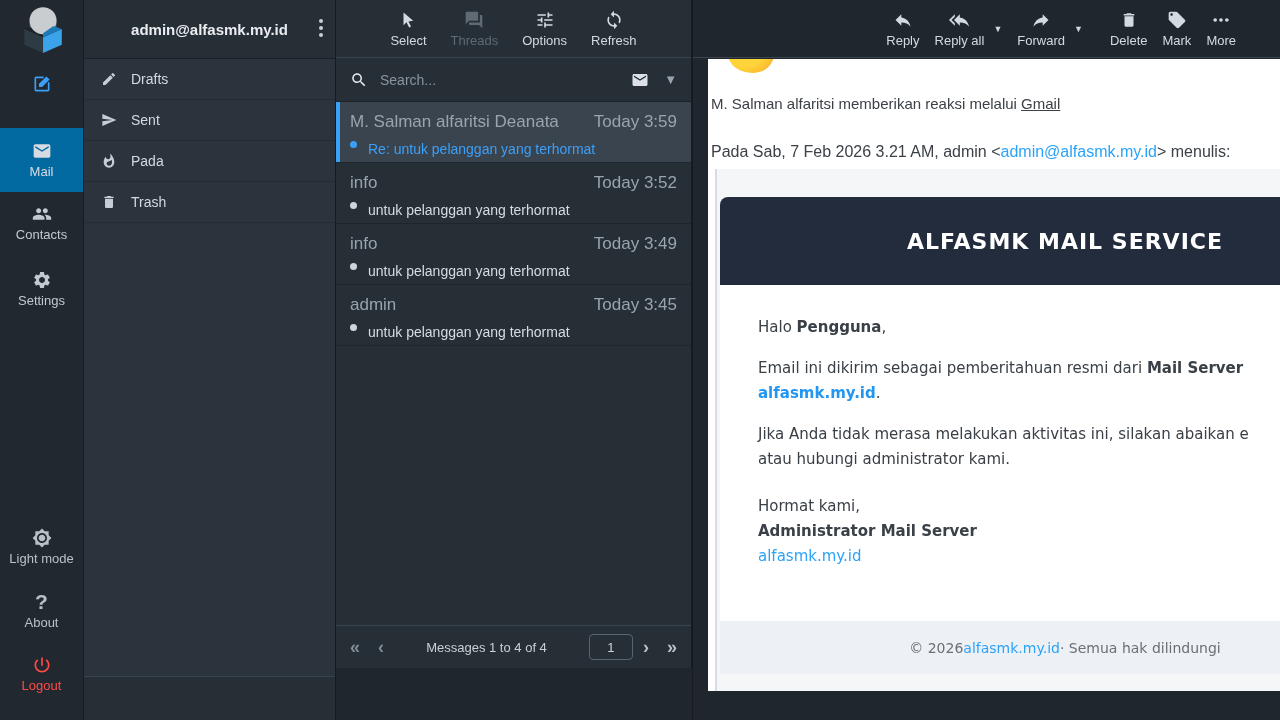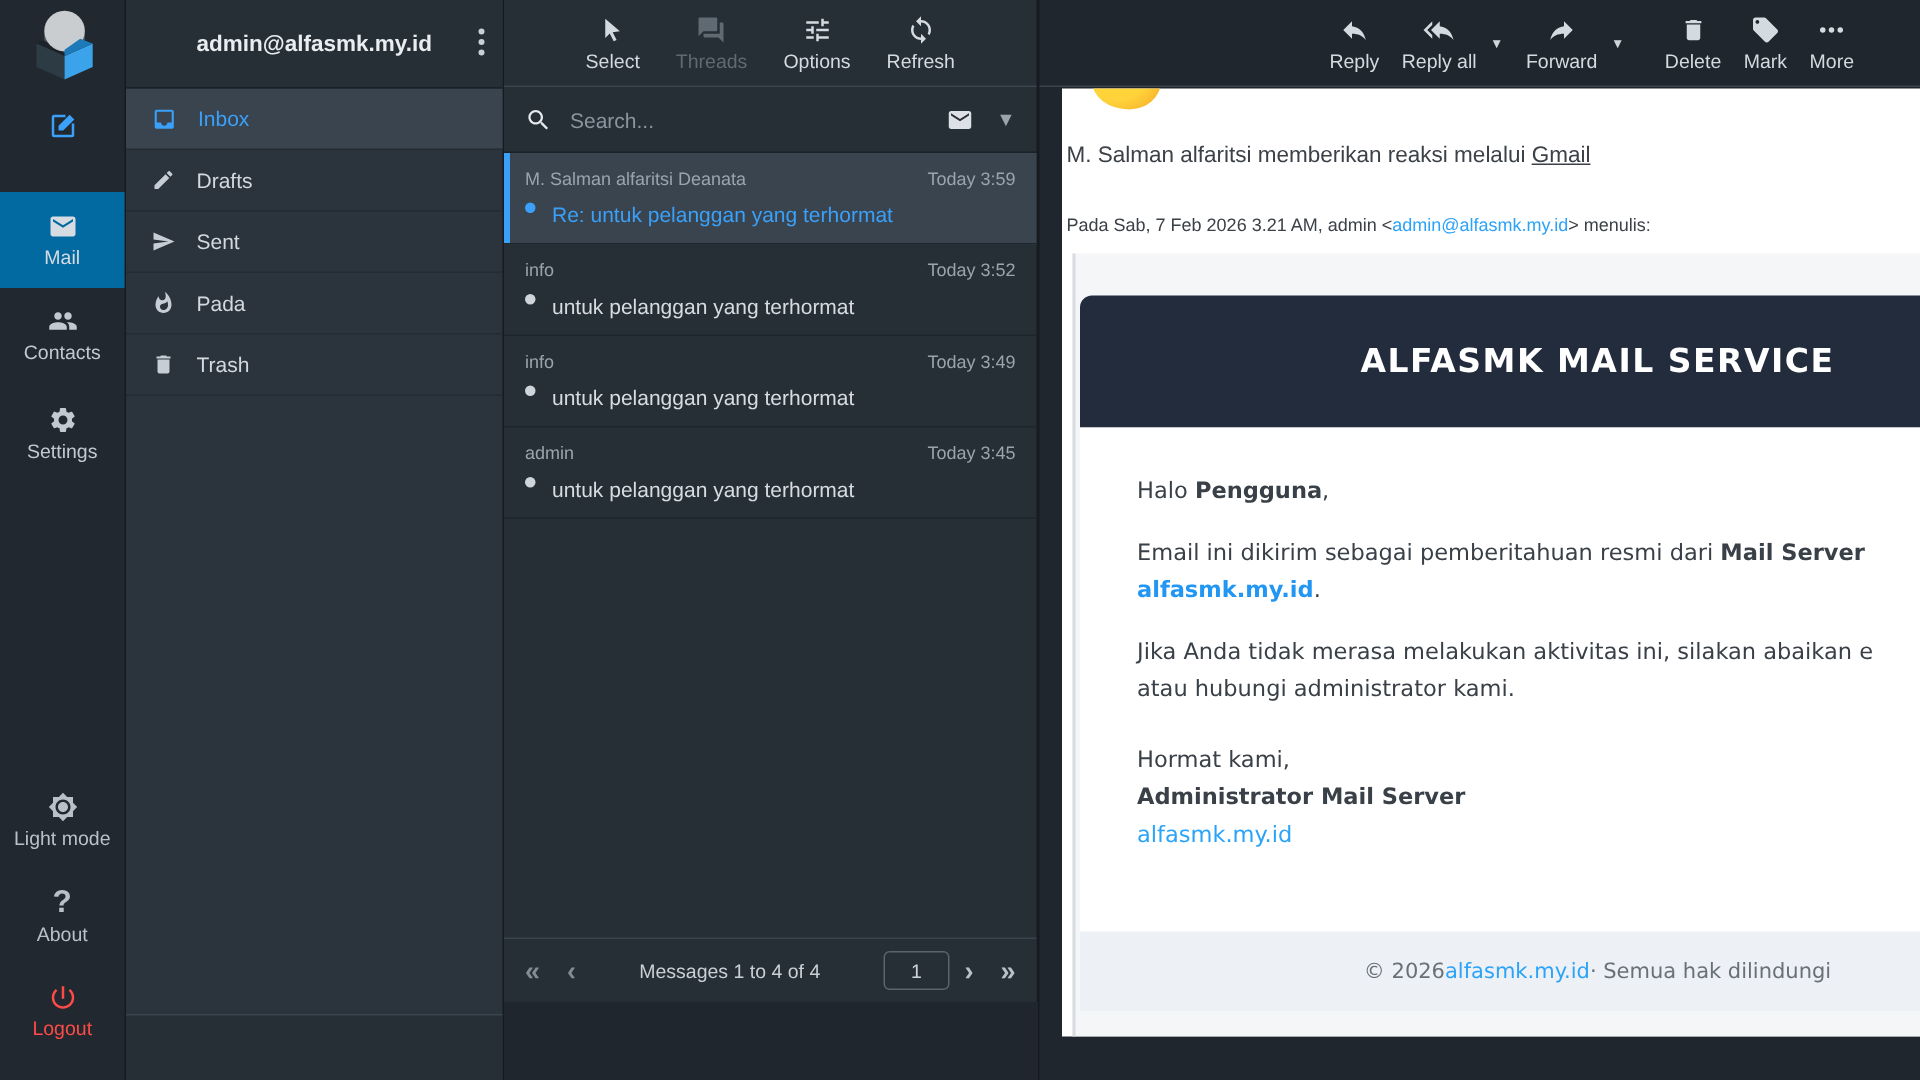--- a/index.html
+++ b/index.html
@@ -52,21 +52,21 @@
   .searchbar .mag{color:#e6eaee;}
   .search-input{flex:1;background:transparent;border:none;outline:none;color:#ec4899;
                 font-size:14px;font-family:"Liberation Sans",sans-serif;}
   .search-input::placeholder{color:#8b959e;opacity:1;}
   .scope-ico{color:#dbe1e6;}
   .chev{color:#9aa4ad;font-size:13px;margin-left:4px;}
   .msg-row{position:relative;height:61px;border-bottom:1px solid #1e262d;
            padding:10px 14px 0 14px;box-sizing:border-box;cursor:pointer;}
   .msg-row.selected{background:#3a444f;}
   .msg-row.selected::before{content:"";position:absolute;left:0;top:0;bottom:0;width:4px;background:#3aa0f8;}
-  .msg-l1{display:flex;justify-content:space-between;color:#9aa4ad;font-size:12px;}
+  .msg-l1{display:flex;justify-content:space-between;color:#9aa4ad;font-size:17px;}
   .msg-l2{margin-top:9px;display:flex;align-items:flex-start;gap:11px;font-size:14px;color:#d7dce1;}
   .dot{width:7px;height:7px;border-radius:50%;background:#cfd6db;flex:0 0 auto;}
   .msg-row.selected .msg-l2{color:#3aa0f8;}
   .msg-row.selected .dot{background:#3aa0f8;}
   .pagination{position:absolute;left:0;right:0;bottom:0;height:43px;background:#262e36;
               border-top:1px solid #3a444d;display:flex;align-items:center;padding:0 14px;
               box-sizing:border-box;color:#c9d0d6;font-size:13px;}
   .pg-arrow{font-size:18px;line-height:18px;cursor:pointer;font-weight:bold;}
   .pg-dim{color:#828c95;}
   .pg-lit{color:#b9c1c8;}
@@ -83,21 +83,21 @@
   .caret{color:#cfd6db;font-size:9px;margin:14px 0 0 -6px;}
   .gap-before{margin-left:12px;}
 
   .mail-body{position:absolute;left:15px;right:0;top:59px;bottom:29px;background:#ffffff;
              overflow:hidden;color:#3c4147;}
   .emoji{position:absolute;left:20px;top:-28px;width:46px;height:42px;
          border-radius:50% 50% 46% 54%/55% 55% 45% 45%;
          background:radial-gradient(circle at 35% 30%,#ffd43b 0 55%,#f5a623 100%);}
   .reaction{position:absolute;left:3px;top:36px;font-size:15px;white-space:nowrap;}
   .reaction .glink{color:#3c4147;text-decoration:underline;cursor:pointer;}
-  .quoteline{position:absolute;left:3px;top:84px;font-size:12px;white-space:nowrap;}
+  .quoteline{position:absolute;left:3px;top:84px;font-size:16px;white-space:nowrap;}
   .bluelink{color:#2ba3f8;text-decoration:none;cursor:pointer;}
   .blockquote{position:absolute;left:7px;right:0;top:110px;bottom:0;border-left:2px solid #d8dce0;
               background:#f5f6f8;padding:28px 0 0 3px;box-sizing:border-box;}
   .card{width:690px;font-family:"DejaVu Sans",sans-serif;}
   .card-header{height:88px;background:#232c3d;border-radius:8px 8px 0 0;display:flex;
                align-items:center;justify-content:center;color:#ffffff;font-size:22px;
                font-weight:bold;letter-spacing:1px;white-space:nowrap;}
   .card-body{background:#ffffff;padding:30px 0 52px 38px;color:#3a4047;font-size:15px;
              line-height:25px;white-space:nowrap;}
   .card-body p{margin:0 0 16px 0;}
@@ -176,26 +176,20 @@
   <section class="folders">
     <div class="folders-header">
       <span>admin@alfasmk.my.id</span>
       <span class="kebab">
           <i></i>
           <i></i>
           <i></i>
         </span>
     </div>
 
-    <div class="folder-row active">
-      <svg class="ico" width="17" height="17" viewBox="0 0 24 24">
-        <path d="M19 3H4.99c-1.1 0-1.98.9-1.98 2L3 19c0 1.1.89 2 1.99 2H19c1.1 0 2-.9 2-2V5c0-1.1-.9-2-2-2zm0 12h-4c0 1.66-1.35 3-3 3s-3-1.34-3-3H4.99V5H19v10z"></path>
-      </svg>
-      <span>Inbox</span>
-    </div>
     <div class="folder-row">
       <svg class="ico" width="16" height="16" viewBox="0 0 24 24">
         <path d="M3 17.25V21h3.75L17.81 9.94l-3.75-3.75L3 17.25zM20.71 7.04c.39-.39.39-1.02 0-1.41l-2.34-2.34a1 1 0 0 0-1.41 0l-1.83 1.83 3.75 3.75 1.83-1.83z"></path>
       </svg>
       <span>Drafts</span>
     </div>
     <div class="folder-row">
       <svg class="ico" width="16" height="16" viewBox="0 0 24 24">
         <path d="M2.01 21L23 12 2.01 3 2 10l15 2-15 2z"></path>
       </svg>

